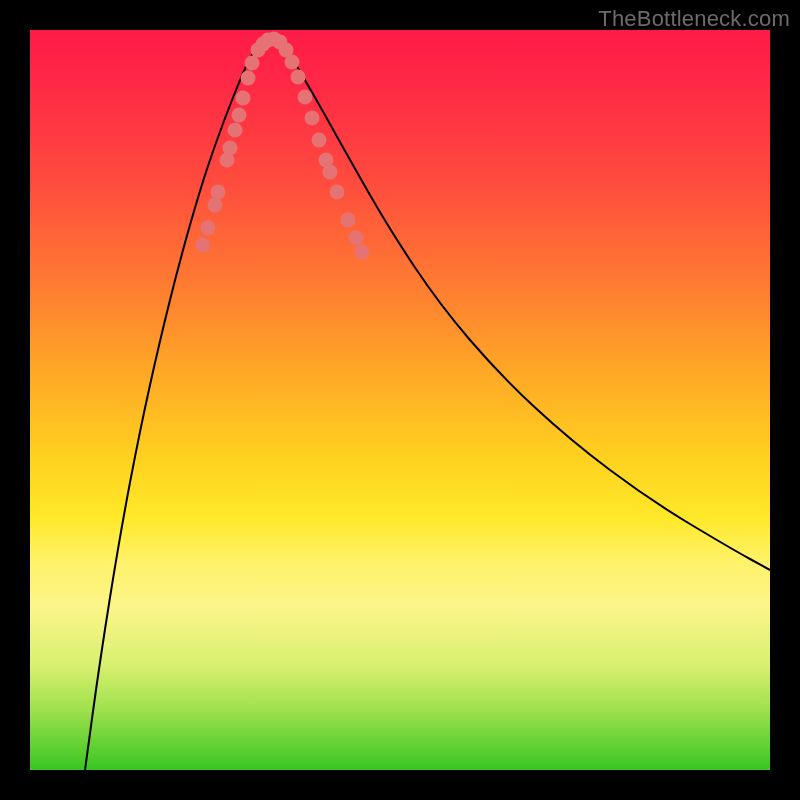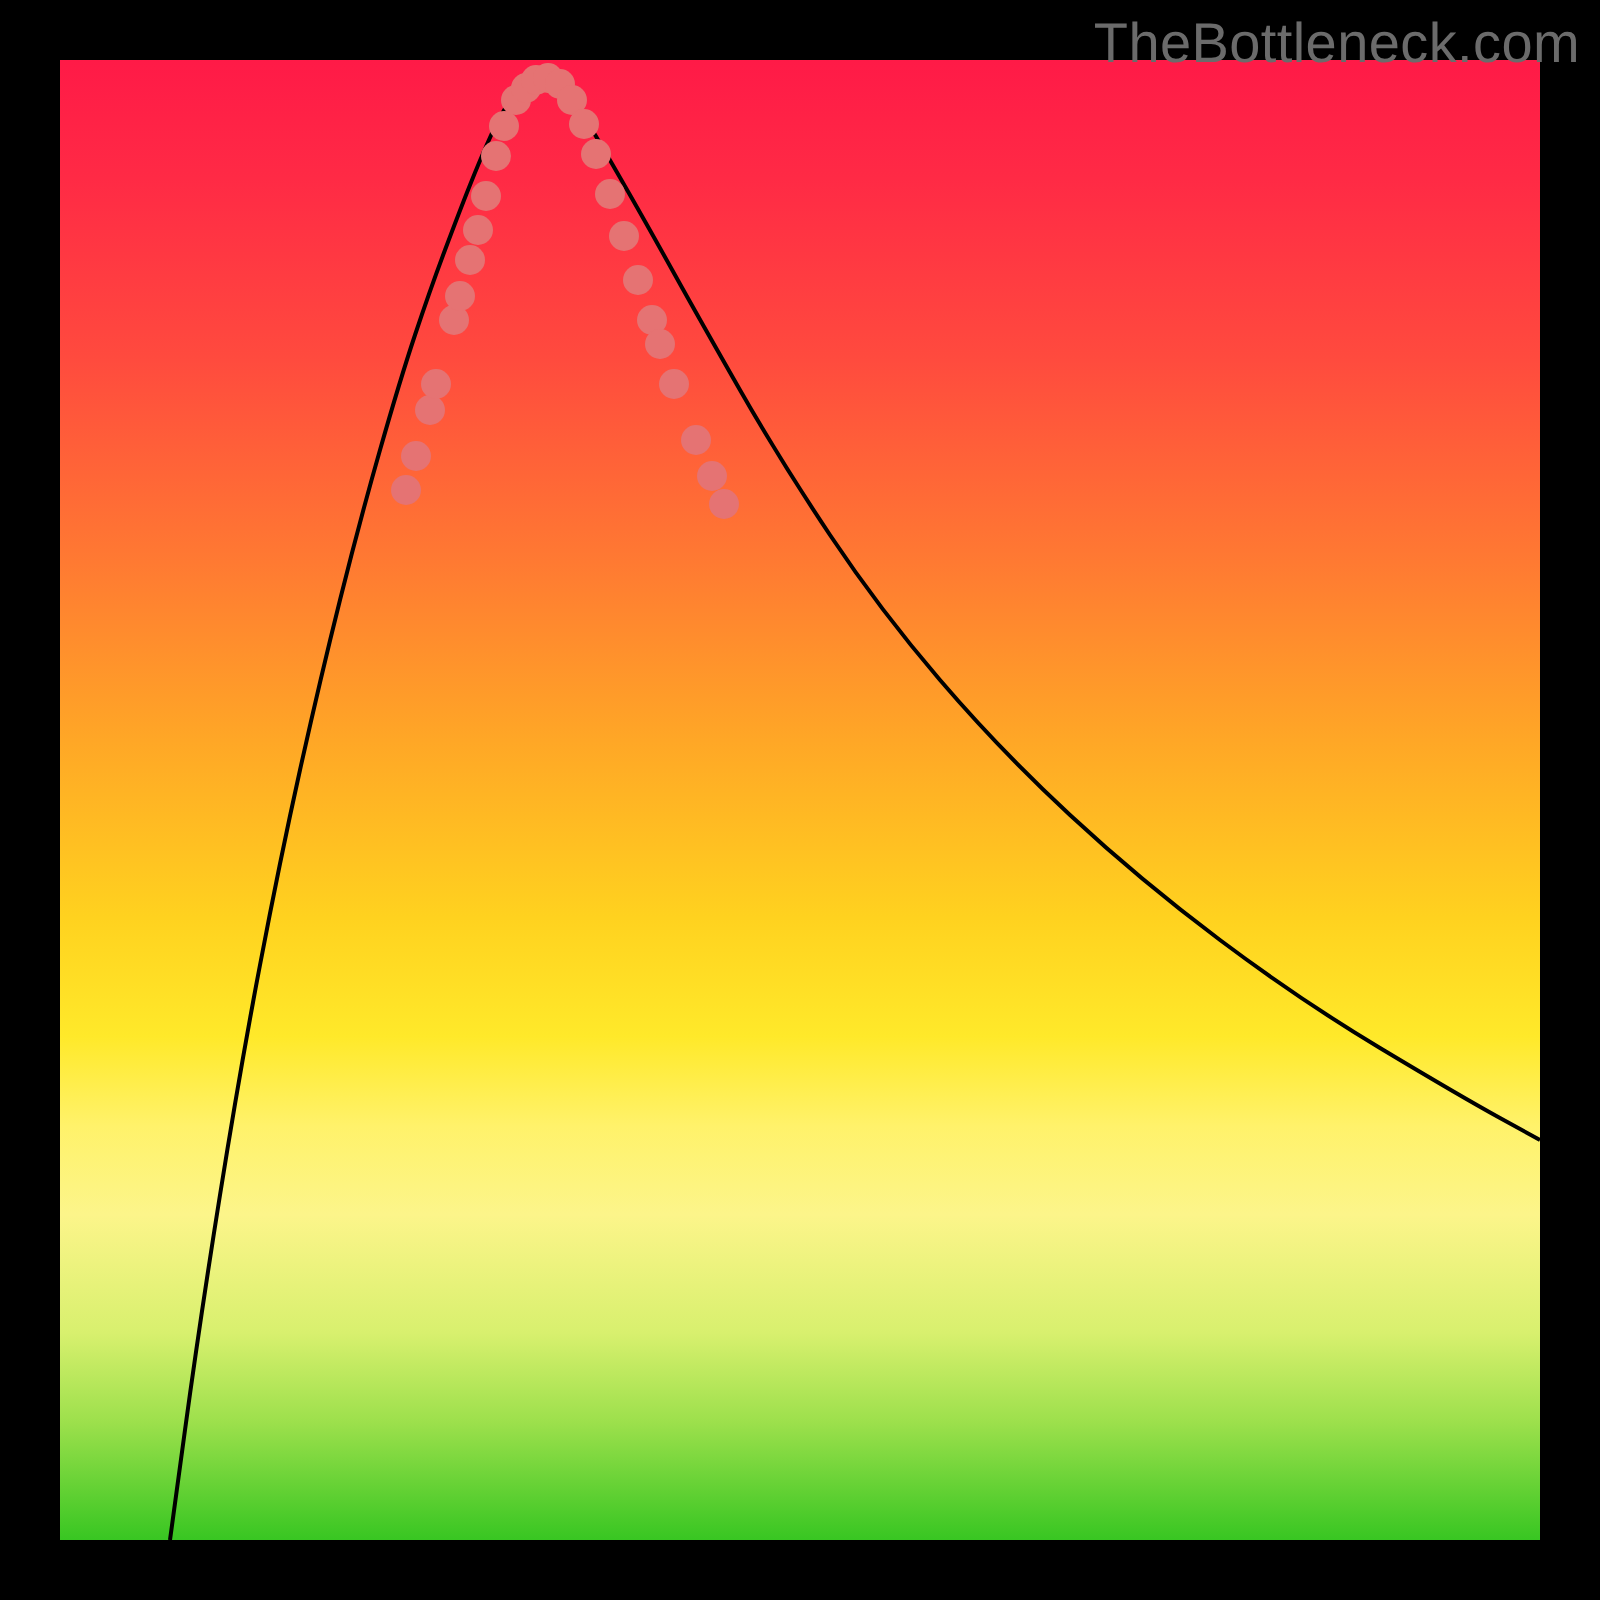--- a/index.html
+++ b/index.html
@@ -37,21 +37,21 @@
       #d8f06e 86%,
       #9de04c 92%,
       #38c622 100%
     );
   }
   .watermark {
     position: absolute;
     top: 6px;
     right: 10px;
     color: #6b6b6b;
-    font-size: 28px;
+    font-size: 22px;
     letter-spacing: 0.2px;
     font-weight: 400;
     user-select: none;
   }
   svg.curve {
     position: absolute;
     left: 0;
     top: 0;
     width: 740px;
     height: 740px;

